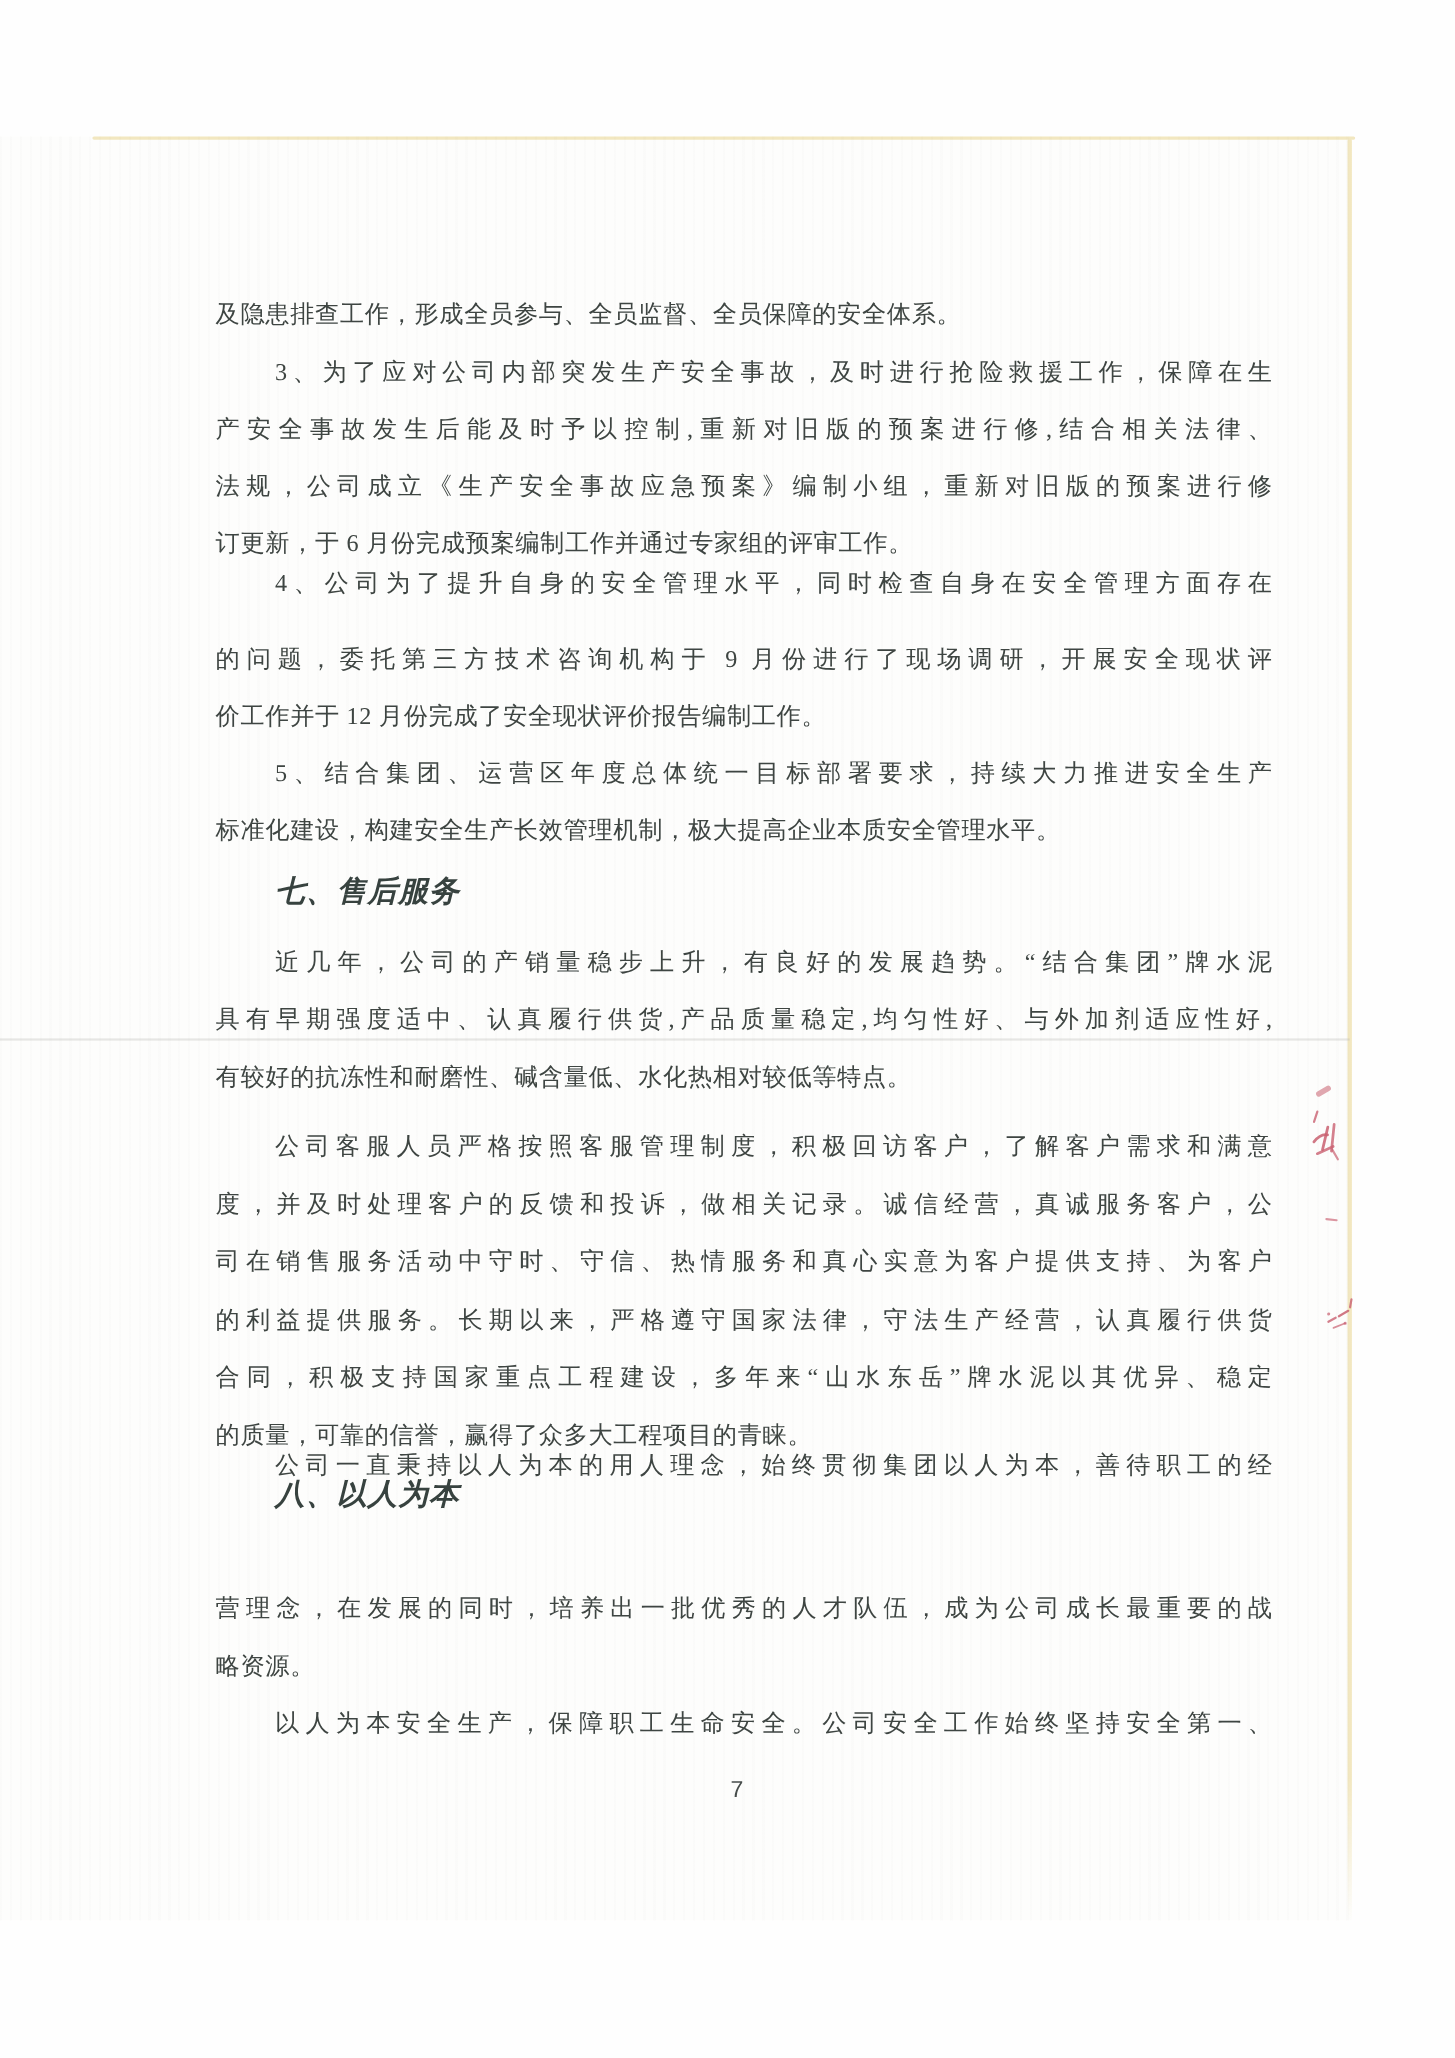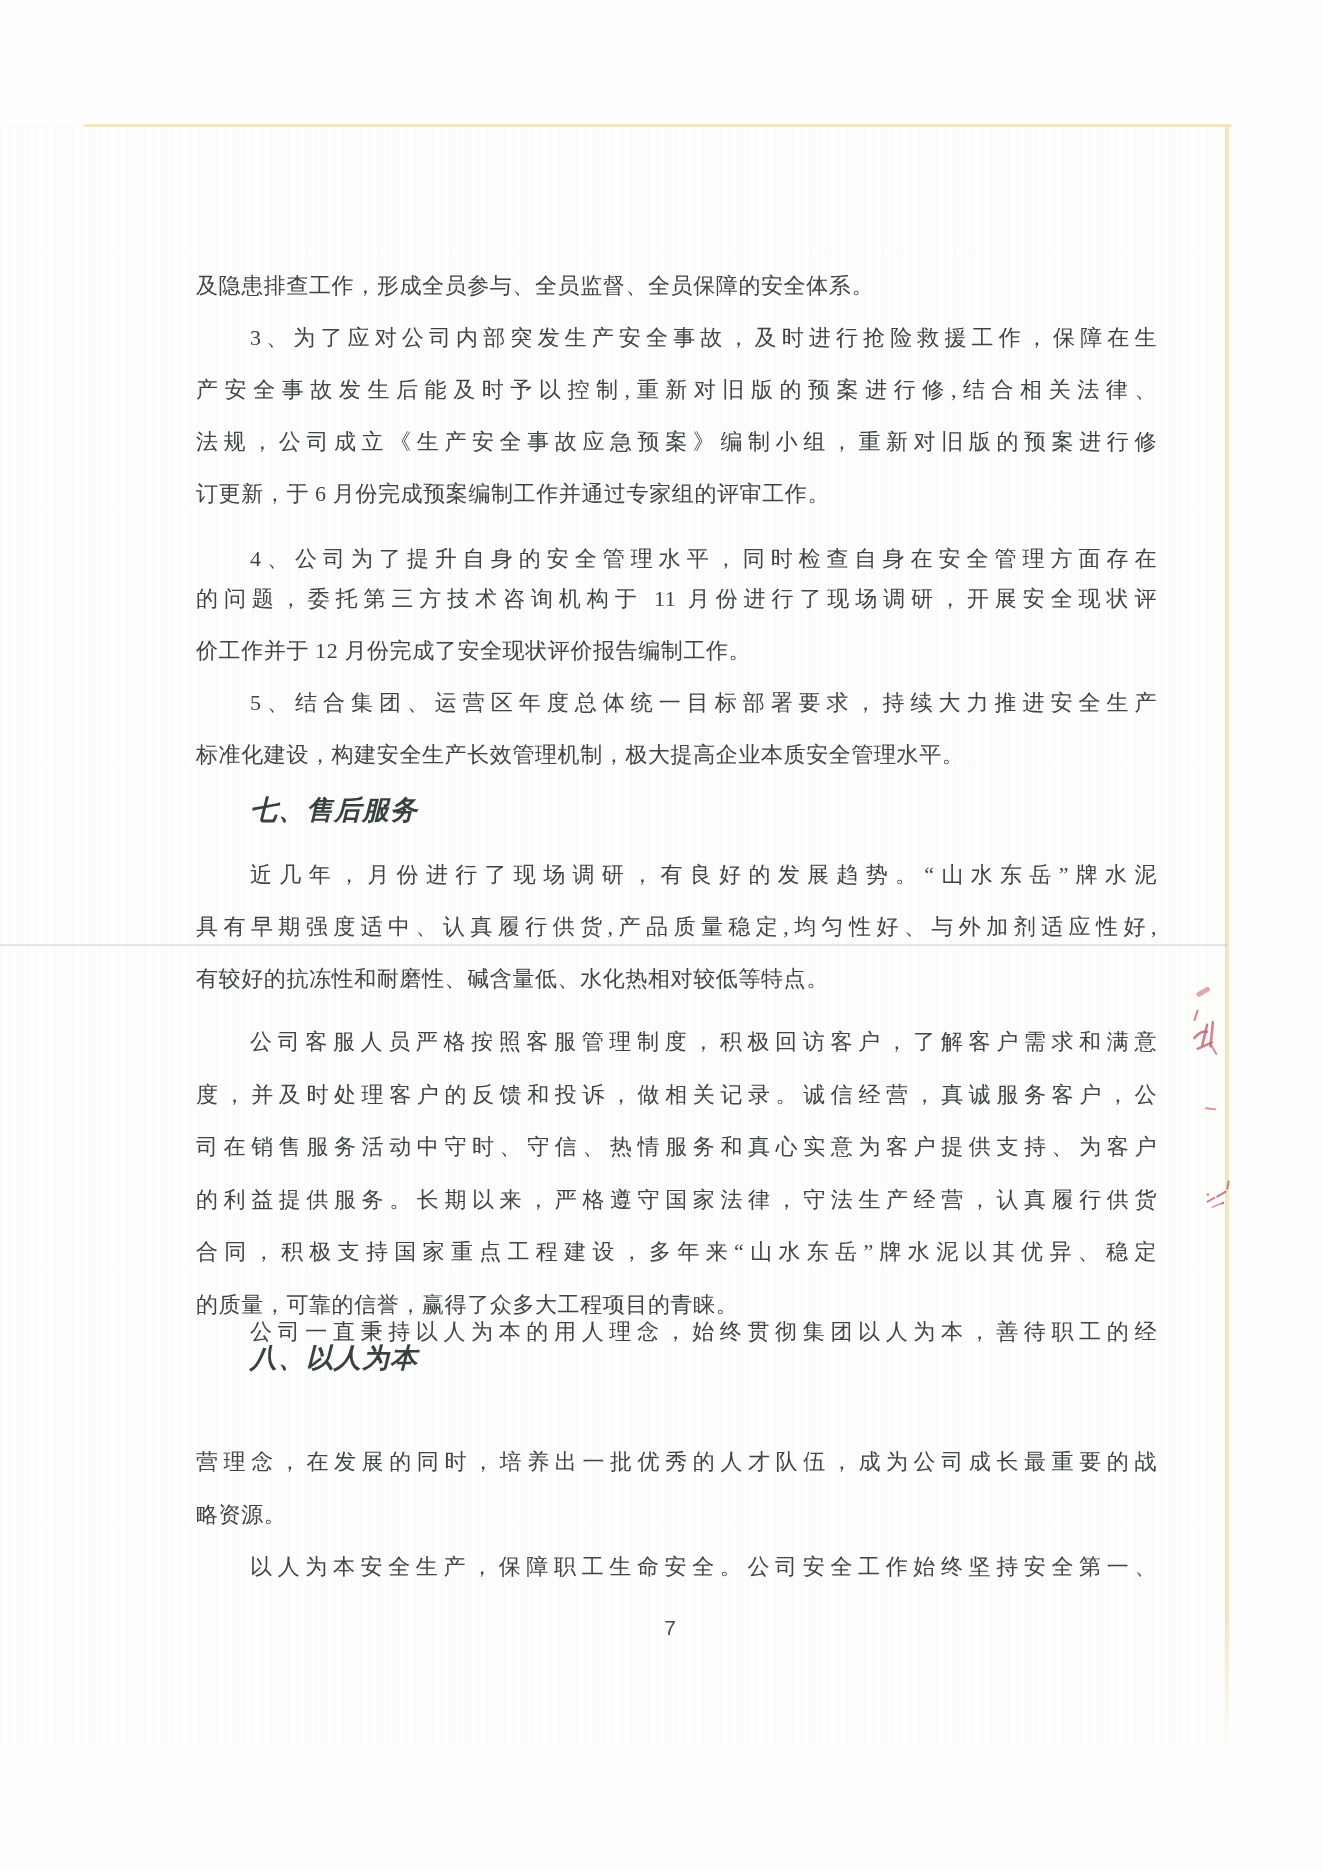--- a/index.html
+++ b/index.html
@@ -68,27 +68,27 @@
 
 <div id="scan-artifact-line"></div>
 
 <div id="paper-texture"></div>
 
 <div class="line" style="top:270px">及隐患排查工作，形成全员参与、全员监督、全员保障的安全体系。</div>
 <div class="line indent fill" style="top:322px">3、为了应对公司内部突发生产安全事故，及时进行抢险救援工作，保障在生</div>
 <div class="line fill" style="top:374px">产安全事故发生后能及时予以控制,重新对旧版的预案进行修,结合相关法律、</div>
 <div class="line fill" style="top:426px">法规，公司成立《生产安全事故应急预案》编制小组，重新对旧版的预案进行修</div>
 <div class="line" style="top:478px">订更新，于 6 月份完成预案编制工作并通过专家组的评审工作。</div>
-<div class="line indent fill" style="top:543px">4、公司为了提升自身的安全管理水平，同时检查自身在安全管理方面存在</div>
-<div class="line fill" style="top:583px">的问题，委托第三方技术咨询机构于 11 月份进行了现场调研，开展安全现状评</div>
+<div class="line indent fill" style="top:514px">4、公司为了提升自身的安全管理水平，同时检查自身在安全管理方面存在</div>
+<div class="line fill" style="top:583px">的问题，委托第三方技术咨询机构于 9 月份进行了现场调研，开展安全现状评</div>
 <div class="line" style="top:635px">价工作并于 12 月份完成了安全现状评价报告编制工作。</div>
 <div class="line indent fill" style="top:687px">5、结合集团、运营区年度总体统一目标部署要求，持续大力推进安全生产</div>
 <div class="line" style="top:739px">标准化建设，构建安全生产长效管理机制，极大提高企业本质安全管理水平。</div>
 <div class="line heading" style="top:794px">七、售后服务</div>
-<div class="line indent fill" style="top:859px">近几年，月份进行了现场调研，有良好的发展趋势。“山水东岳”牌水泥</div>
+<div class="line indent fill" style="top:859px">近几年，公司的产销量稳步上升，有良好的发展趋势。“结合集团”牌水泥</div>
 <div class="line fill" style="top:911px">具有早期强度适中、认真履行供货,产品质量稳定,均匀性好、与外加剂适应性好,</div>
 <div class="line" style="top:963px">有较好的抗冻性和耐磨性、碱含量低、水化热相对较低等特点。</div>
 <div class="line indent fill" style="top:1026px">公司客服人员严格按照客服管理制度，积极回访客户，了解客户需求和满意</div>
 <div class="line fill" style="top:1079px">度，并及时处理客户的反馈和投诉，做相关记录。诚信经营，真诚服务客户，公</div>
 <div class="line fill" style="top:1131px">司在销售服务活动中守时、守信、热情服务和真心实意为客户提供支持、为客户</div>
 <div class="line fill" style="top:1184px">的利益提供服务。长期以来，严格遵守国家法律，守法生产经营，认真履行供货</div>
 <div class="line fill" style="top:1236px">合同，积极支持国家重点工程建设，多年来“山水东岳”牌水泥以其优异、稳定</div>
 <div class="line" style="top:1289px">的质量，可靠的信誉，赢得了众多大工程项目的青睐。</div>
 <div class="line heading" style="top:1342px">八、以人为本</div>
 <div class="line indent fill" style="top:1316px">公司一直秉持以人为本的用人理念，始终贯彻集团以人为本，善待职工的经</div>

